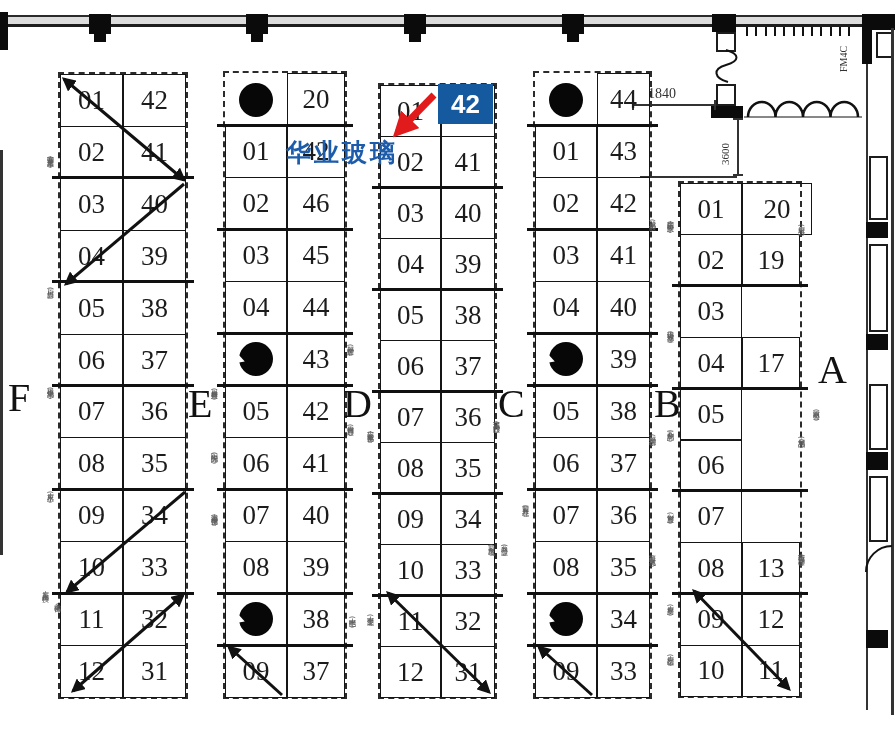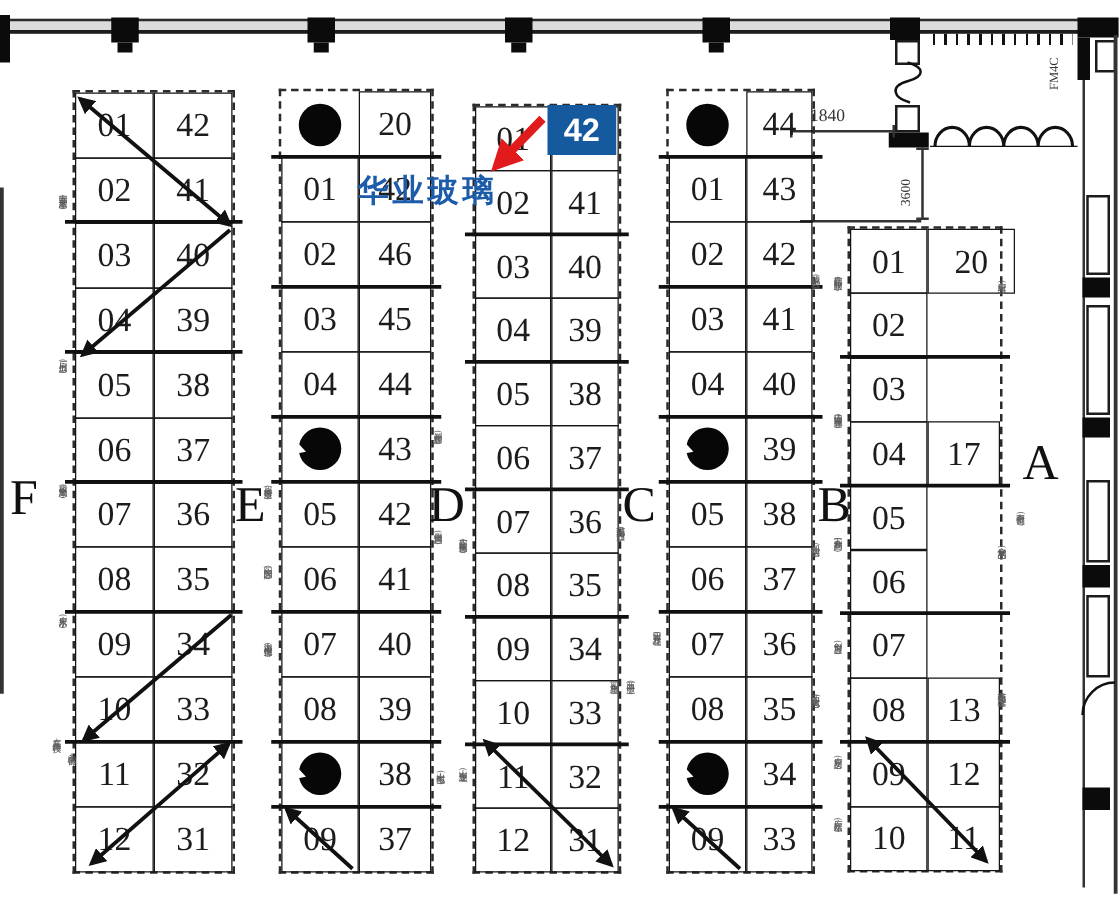--- a/index.html
+++ b/index.html
@@ -214,20 +214,21 @@
       <div class="sep" style="left: -8px; width: 131px; top: 310.5px;"></div>
       <div class="sep" style="left: -8px; width: 131px; top: 414.5px;"></div>
       <div class="sep" style="left: -8px; width: 131px; top: 518.5px;"></div>
       <div class="sep" style="left: -8px; width: 131px; top: 570.5px;"></div>
     </div>
     <div class="letter" style="left: 654px; top: 380px;">B</div>
     <div class="block" style="left: 678px; top: 181px; width: 120px; height: 513px;">
       <div class="cell" style="left: 0px; top: 0px; width: 62px; height: 52.3px;">01</div>
       <div class="cell" style="left: 62px; top: 0px; width: 70px; height: 52.3px;">20</div>
       <div class="cell" style="left: 0px; top: 51.3px; width: 62px; height: 52.3px;">02</div>
+      <div class="cell" style="left: 62px; top: 51.3px; width: 58px; height: 52.3px;">19</div>
       <div class="cell" style="left: 0px; top: 102.6px; width: 62px; height: 52.3px;">03</div>
       <div class="cell" style="left: 0px; top: 153.9px; width: 62px; height: 52.3px;">04</div>
       <div class="cell" style="left: 62px; top: 153.9px; width: 58px; height: 52.3px;">17</div>
       <div class="cell" style="left: 0px; top: 205.2px; width: 62px; height: 52.3px;">05</div>
       <div class="cell" style="left: 0px; top: 256.5px; width: 62px; height: 52.3px;">06</div>
       <div class="cell" style="left: 0px; top: 307.8px; width: 62px; height: 52.3px;">07</div>
       <div class="cell" style="left: 0px; top: 359.1px; width: 62px; height: 52.3px;">08</div>
       <div class="cell" style="left: 62px; top: 359.1px; width: 58px; height: 52.3px;">13</div>
       <div class="cell" style="left: 0px; top: 410.4px; width: 62px; height: 52.3px;">09</div>
       <div class="cell" style="left: 62px; top: 410.4px; width: 58px; height: 52.3px;">12</div>

